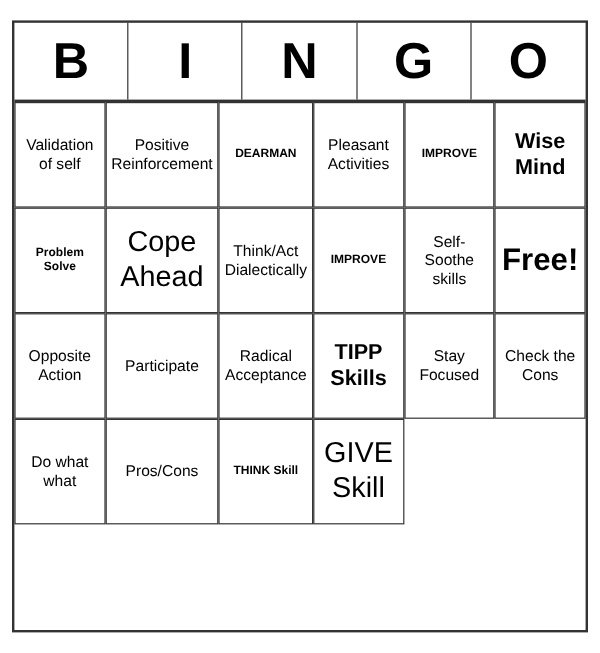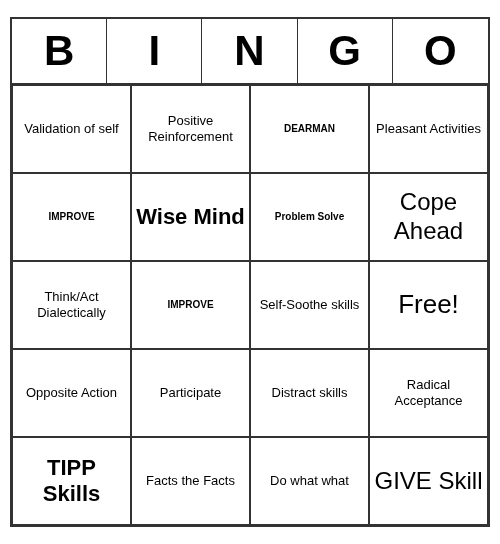--- a/index.html
+++ b/index.html
@@ -26,49 +26,49 @@
       font-size: 42px;
       font-weight: bold;
       padding: 8px 0;
       border-right: 1px solid #333;
     }
     .bingo-header-cell:last-child {
       border-right: none;
     }
     .bingo-grid {
       display: grid;
-      grid-template-columns: repeat(4, 1fr);
+      grid-template-columns: repeat(6, 1fr);
       grid-template-rows: repeat(5, 88px);
     }
     .bingo-cell {
       border: 1px solid #333;
       display: flex;
       align-items: center;
       justify-content: center;
       text-align: center;
       padding: 4px;
       font-size: 13px;
       line-height: 1.2;
       position: relative;
     }
     .bingo-cell.large-text {
-      font-size: 22px;
+      font-size: 18px;
       font-weight: bold;
     }
     .bingo-cell.xlarge-text {
       font-size: 24px;
       font-weight: normal;
     }
     .bingo-cell.medium-text {
       font-size: 10px;
       font-weight: bold;
     }
     .bingo-cell.free {
       font-size: 26px;
-      font-weight: normal;
+      font-weight: bold;
     }
   </style>
 </head>
 <body>
 
 <div class="bingo-card">
   <div class="bingo-header">
   <div class="bingo-header-cell">B</div>
       <div class="bingo-header-cell">I</div>
       <div class="bingo-header-cell">N</div>
@@ -83,20 +83,22 @@
       <div class="bingo-cell medium-text">IMPROVE</div>
       <div class="bingo-cell large-text">Wise Mind</div>
       <div class="bingo-cell medium-text">Problem Solve</div>
       <div class="bingo-cell xlarge-text">Cope Ahead</div>
       <div class="bingo-cell">Think/Act Dialectically</div>
       <div class="bingo-cell medium-text">IMPROVE</div>
       <div class="bingo-cell">Self-Soothe skills</div>
       <div class="bingo-cell free">Free!</div>
       <div class="bingo-cell">Opposite Action</div>
       <div class="bingo-cell">Participate</div>
-      <div class="bingo-cell">Distract skills</div>
       <div class="bingo-cell">Radical Acceptance</div>
       <div class="bingo-cell large-text">TIPP Skills</div>
-      <div class="bingo-cell">Facts the Facts</div>
+      <div class="bingo-cell">Stay Focused</div>
+      <div class="bingo-cell">Check the Cons</div>
       <div class="bingo-cell">Do what what</div>
+      <div class="bingo-cell">Pros/Cons</div>
+      <div class="bingo-cell medium-text">THINK Skill</div>
       <div class="bingo-cell xlarge-text">GIVE Skill</div>
     </div>
 </div>
 
 </body></html>

